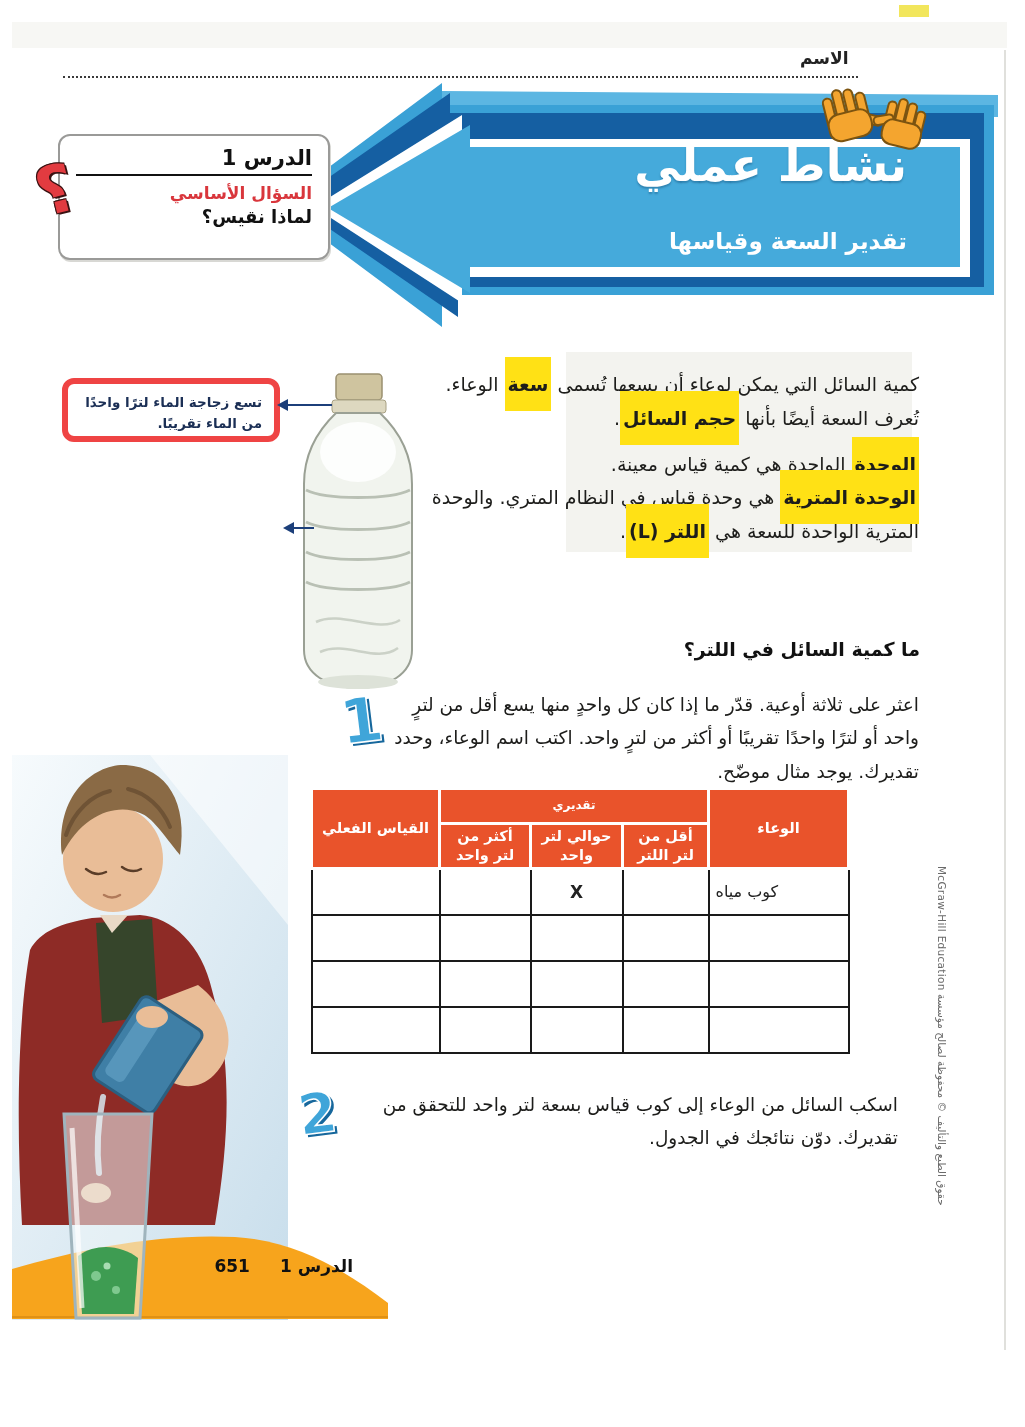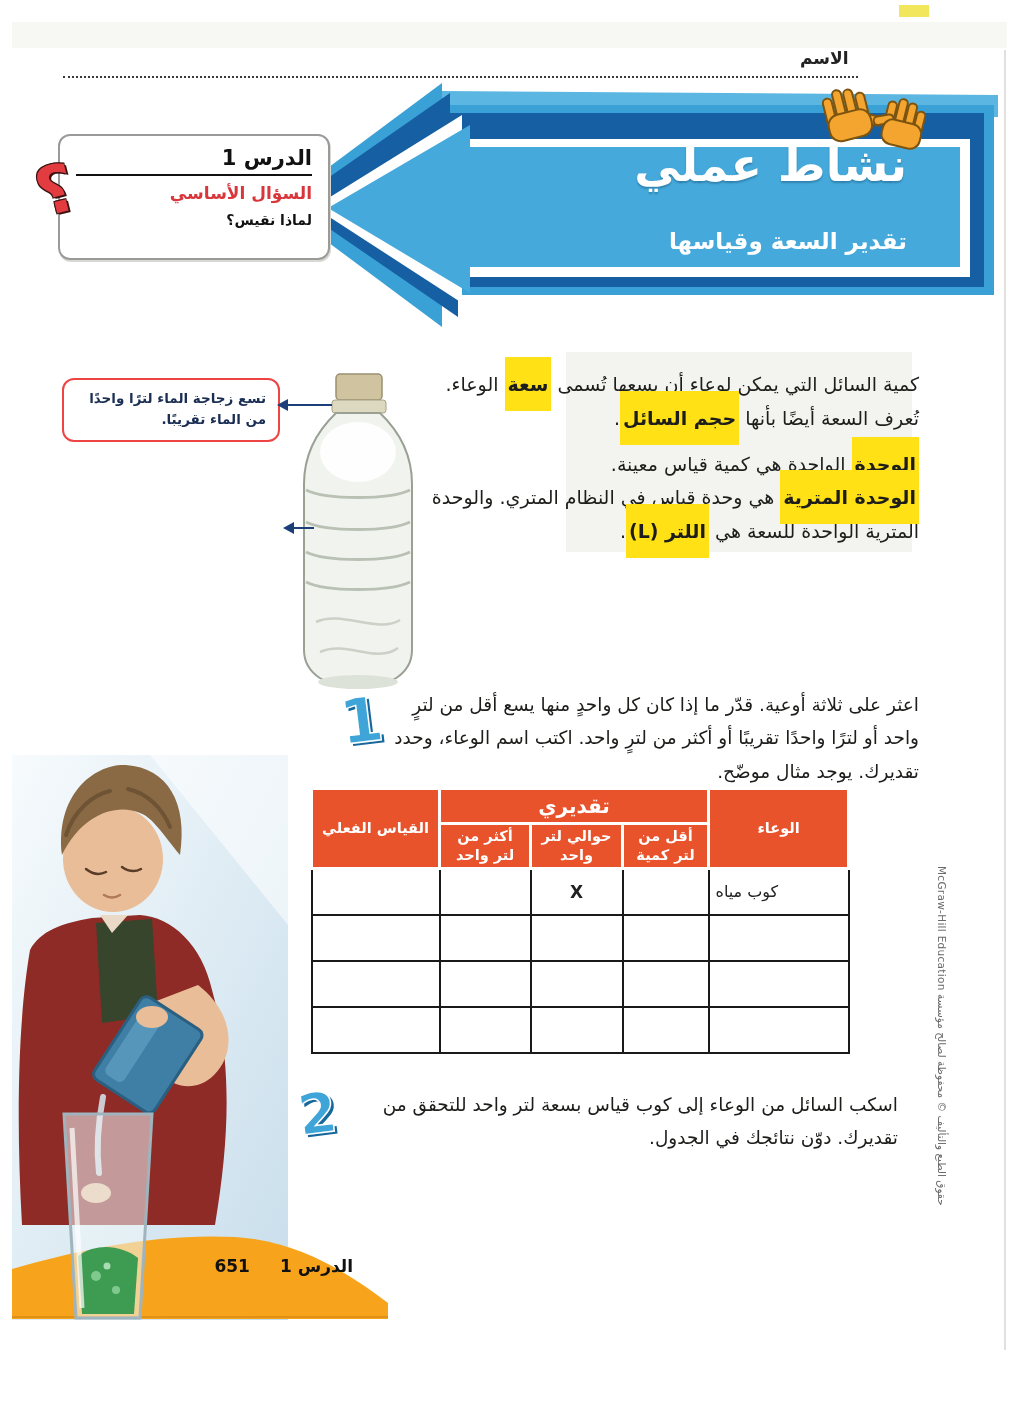--- a/index.html
+++ b/index.html
@@ -25,26 +25,26 @@
   .banner-subtitle{right:118px;top:228px;width:420px;direction:rtl;text-align:right;color:#ffffff;
     font-size:23px;font-weight:bold;}
   .hands-svg{left:820px;top:86px;}
 
   
   .lesson-box{left:58px;top:134px;width:272px;height:126px;background:#ffffff;border:2px solid #9a9a98;
     border-radius:12px;box-shadow:1px 2px 0 #d8d8d4;direction:rtl;padding:10px 16px 8px 16px;box-sizing:border-box;}
   .lesson-title{font-size:21px;font-weight:bold;color:#111;text-align:right;}
   .lesson-rule{border:none;border-top:2.5px solid #111;margin:4px 0 7px 0;}
   .eq-label{font-size:17px;font-weight:bold;color:#d9363c;text-align:right;}
-  .eq-question{font-size:14px;font-weight:bold;color:#111;margin-top:9px;}
+  .eq-question{font-size:18px;font-weight:bold;color:#111;margin-top:3px;}
   .qmark{left:36px;top:158px;font-size:66px;font-weight:bold;color:#e23b40;transform:rotate(-14deg);
     text-shadow:2px 2px 0 #3a1212,-1px -1px 0 #3a1212,1px -1px 0 #3a1212,-1px 1px 0 #3a1212;line-height:1;}
 
   
-  .callout{background:#ffffff;border:2px solid #ef4444;border-radius:12px;direction:rtl;text-align:right;
+  .callout{background:#ffffff;border:6px solid #ef4444;border-radius:12px;direction:rtl;text-align:right;
     color:#1b2f55;font-size:13.5px;font-weight:bold;line-height:1.55;padding:8px 12px;box-sizing:border-box;}
   .callout-1{left:62px;top:378px;width:218px;height:64px;}
   .callout-2{left:62px;top:498px;width:224px;height:64px;}
   .callout-line{height:2px;background:#1c3f7a;}
   .callout-line-1{left:286px;top:404px;width:46px;}
   .callout-line-2{left:292px;top:527px;width:22px;}
   .callout-tri{width:0;height:0;border-top:6px solid transparent;border-bottom:6px solid transparent;border-right:11px solid #1c3f7a;}
   .callout-tri-1{left:277px;top:399px;}
   .callout-tri-2{left:283px;top:522px;}
 
@@ -65,21 +65,21 @@
   .step2-num{left:298px;top:1086px;font-size:56px;}
   .step-text{direction:rtl;text-align:right;font-size:18.5px;line-height:1.8;color:#1d1d1b;}
   .step1-text{left:393px;top:688px;width:526px;}
   .step2-text{left:352px;top:1088px;width:546px;}
 
   
   .wtable{left:310px;top:787px;width:537px;border-collapse:collapse;direction:rtl;table-layout:fixed;
     font-family:"DejaVu Sans",sans-serif;}
   .wtable th{background:#e9532b;color:#ffffff;font-weight:bold;border:3px solid #ffffff;
     font-size:14.5px;line-height:1.3;padding:2px 4px;}
-  .wtable .th-estimate{font-size:20px;height:28px;}
+  .wtable .th-estimate{font-size:12px;height:28px;}
   .wtable td{border:2.5px solid #1a1a1a;background:#ffffff;height:40px;text-align:center;
     font-size:16px;color:#222;padding:2px 6px;}
   .wtable td.cell-container{text-align:left;margin-left:29px;}
   .wtable td.cell-x{font-weight:bold;font-size:17px;}
 
   
   .photo-svg{left:0px;top:755px;}
   .footer-svg{left:0px;top:1225px;}
   .glass-svg{left:52px;top:1108px;}
   .footer-text{left:143px;top:1256px;width:210px;direction:rtl;display:flex;gap:30px;align-items:baseline;
@@ -161,40 +161,41 @@
 
   <div class="abs callout-tri callout-tri-2"></div>
   <div class="abs callout-line callout-line-2"></div>
 
   <div class="abs intro">
     <p><span>كمية السائل التي يمكن لوعاء أن يسعها تُسمى </span><span class="hl">سعة</span><span> الوعاء. تُعرف السعة أيضًا بأنها </span><span class="hl">حجم السائل</span><span>.</span></p>
     <p class="gap"><span class="hl">الوحدة</span><span> الواحدة هي كمية قياس معينة.</span></p>
     <p><span class="hl">الوحدة المترية</span><span> هي وحدة قياس في النظام المتري. والوحدة المترية الواحدة للسعة هي </span><span class="hl">اللتر (L)</span><span>.</span></p>
   </div>
 
+  <div class="abs section-sub">ما كمية السائل في اللتر؟</div>
 
   <div class="abs step-num step1-num">1</div>
   <div class="abs step-text step1-text">اعثر على ثلاثة أوعية. قدّر ما إذا كان كل واحدٍ منها يسع أقل من لترٍ واحد أو لترًا واحدًا تقريبًا أو أكثر من لترٍ واحد. اكتب اسم الوعاء، وحدد تقديرك. يوجد مثال موضّح.</div>
 
   <table class="abs wtable">
     <colgroup>
       <col style="width:140px">
         <col style="width:86px">
         <col style="width:92px">
         <col style="width:91px">
         <col style="width:128px">
     </colgroup>
     <thead>
       <tr>
         <th rowspan="2">الوعاء</th>
         <th colspan="3" class="th-estimate">تقديري</th>
         <th rowspan="2">القياس الفعلي</th>
       </tr>
       <tr>
-        <th>أقل من لتر كمية</th>
+        <th>أقل من لتر اللتر</th>
         <th>حوالي لتر واحد</th>
         <th>أكثر من لتر واحد</th>
       </tr>
     </thead>
     <tbody>
       <tr>
         <td class="cell-container">كوب مياه</td>
         <td></td>
         <td class="cell-x">X</td>
         <td></td>

